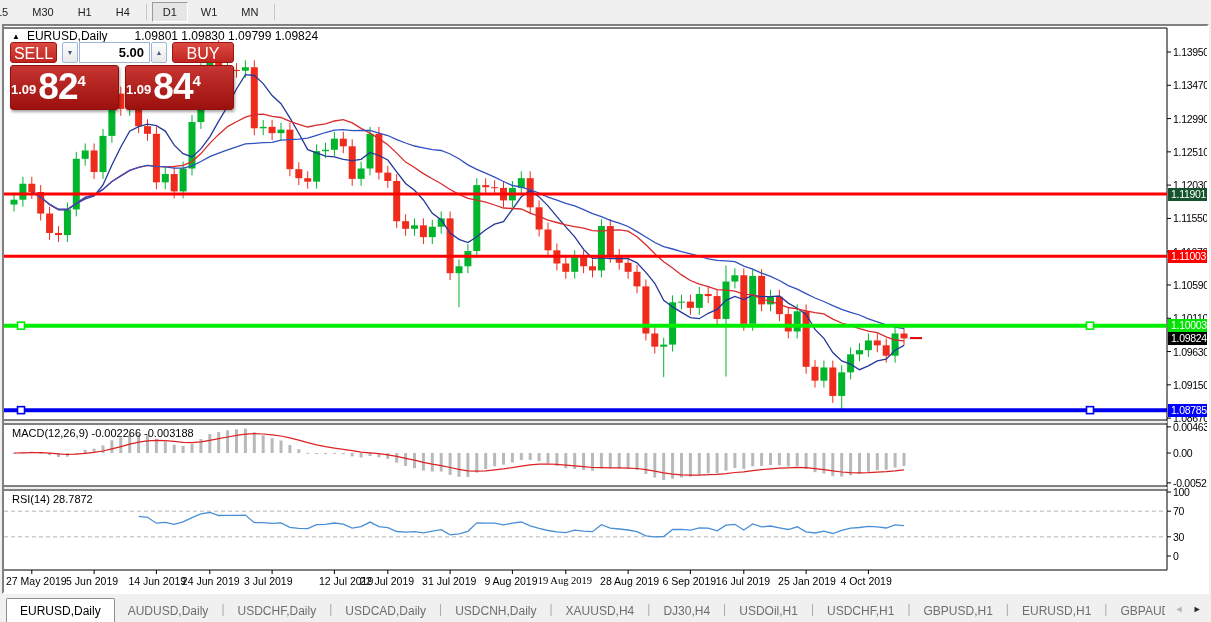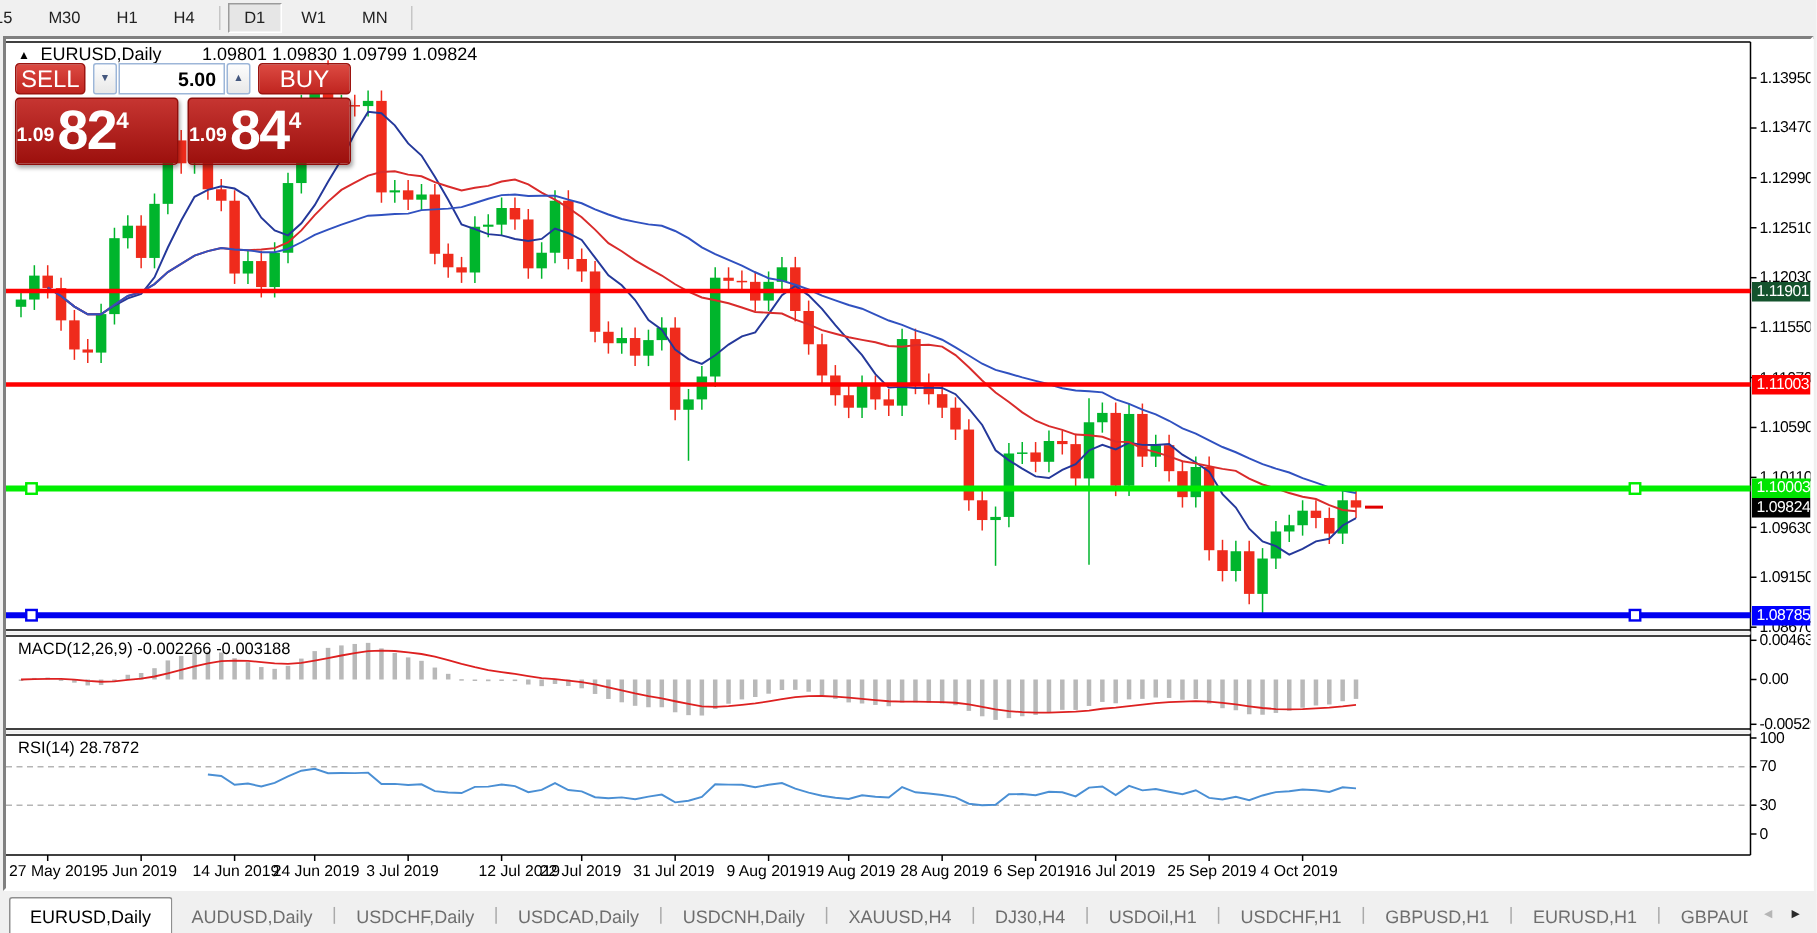--- a/index.html
+++ b/index.html
@@ -518,25 +518,25 @@
           <div class="axis-label" style="top:386.11519999999973px">1.08670</div>
           <div class="date-label" style="left: 2px;">27 May 2019</div>
           <div class="date-label" style="left: 62.1px;">5 Jun 2019</div>
           <div class="date-label" style="left: 124.4px;">14 Jun 2019</div>
           <div class="date-label" style="left: 177.8px;">24 Jun 2019</div>
           <div class="date-label" style="left: 240.1px; text-align: center;">3 Jul 2019</div>
           <div class="date-label" style="left: 315px;">12 Jul 2019</div>
           <div class="date-label" style="left: 355.8px;">22 Jul 2019</div>
           <div class="date-label" style="left: 418.1px;">31 Jul 2019</div>
           <div class="date-label" style="left: 480.4px;">9 Aug 2019</div>
-          <div class="date-label" style="left: 533.8px;">19 Aug 2019</div>
+          <div class="date-label" style="left: 533.8px; font-family: Liberation Serif, serif;">19 Aug 2019</div>
           <div class="date-label" style="left: 596.1px;">28 Aug 2019</div>
           <div class="date-label" style="left: 658.4px;">6 Sep 2019</div>
           <div class="date-label" style="left: 711.8px;">16 Jul 2019</div>
-          <div class="date-label" style="left: 774.1px;">25 Sep 2019</div>
+          <div class="date-label" style="left: 774.1px;">25 Jan 2019</div>
           <div class="date-label" style="left: 836.4px;">4 Oct 2019</div>
           <div class="hl-label" style="top: 161.578px; background: #14532d;">1.11901</div>
           <div class="hl-label" style="top: 223.845px; background: rgb(255, 0, 0);">1.11003</div>
           <div class="hl-label" style="top: 293.185px; background: rgb(0, 228, 0);">1.10003</div>
           <div class="hl-label" style="top: 377.641px; background: rgb(0, 0, 255);">1.08785</div>
           <div class="hl-label" style="top: 305.597px; background: rgb(0, 0, 0);">1.09824</div>
           <div class="axis-label" style="top:394.86365px">0.00463</div>
           <div class="axis-label" style="top:421px">0.00</div>
           <div class="axis-label" style="top:450.86205px">-0.00529</div>
           <div class="axis-label" style="top:460px">100</div>

